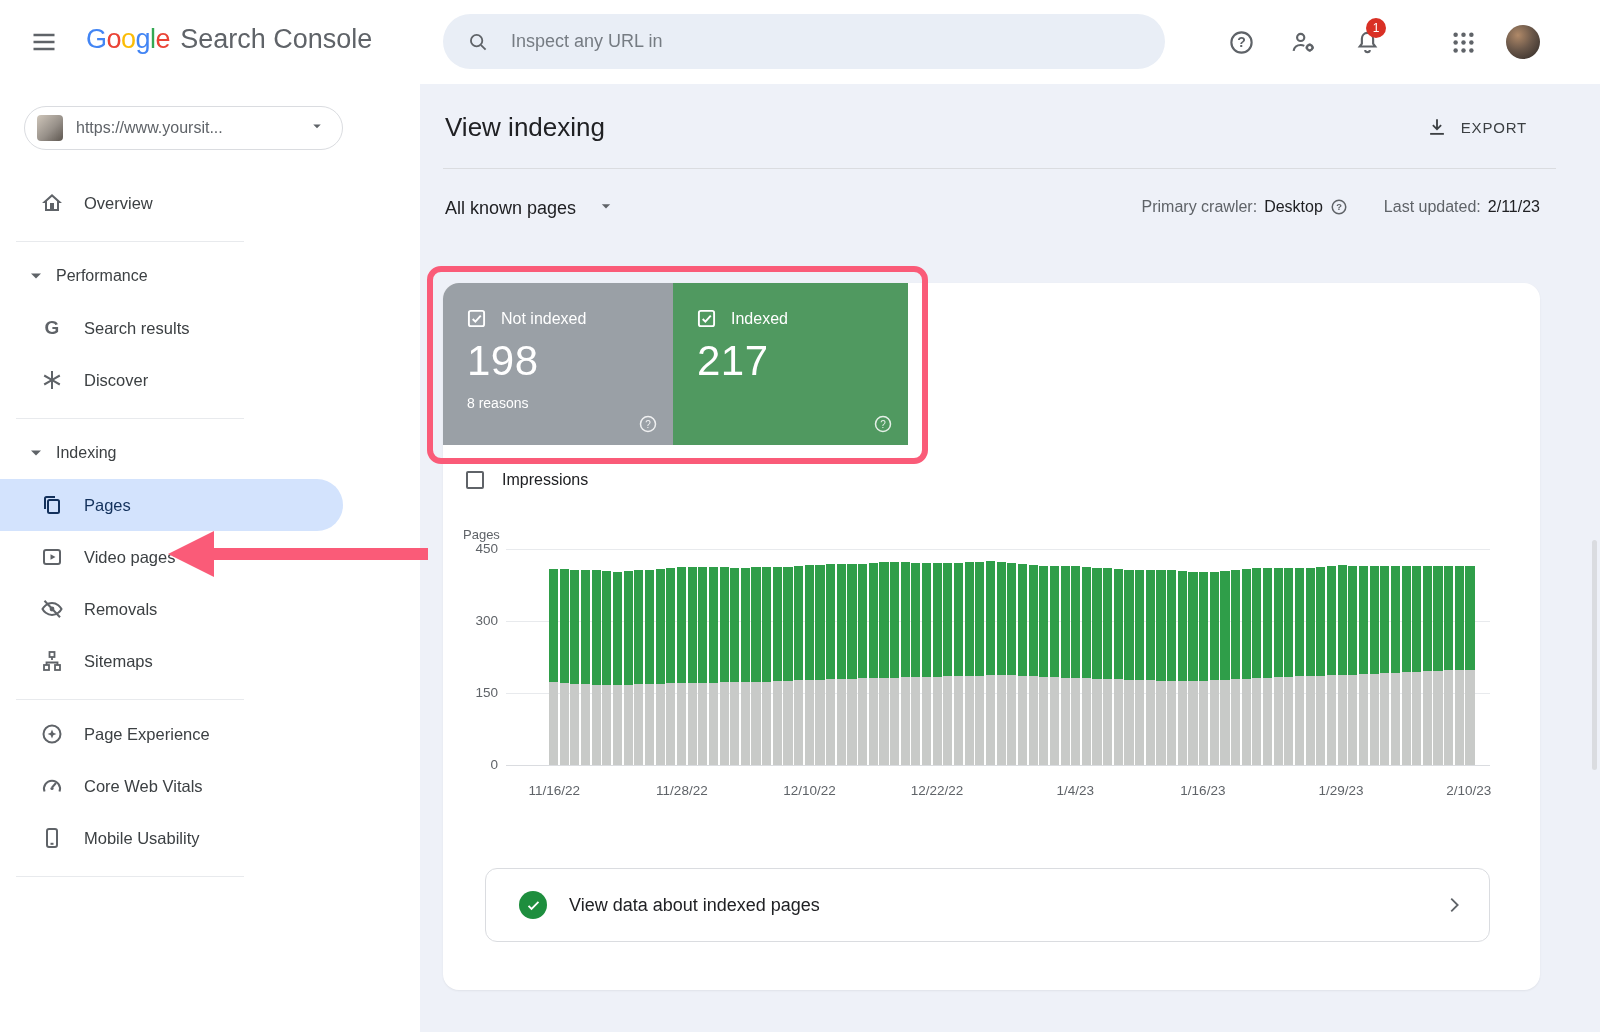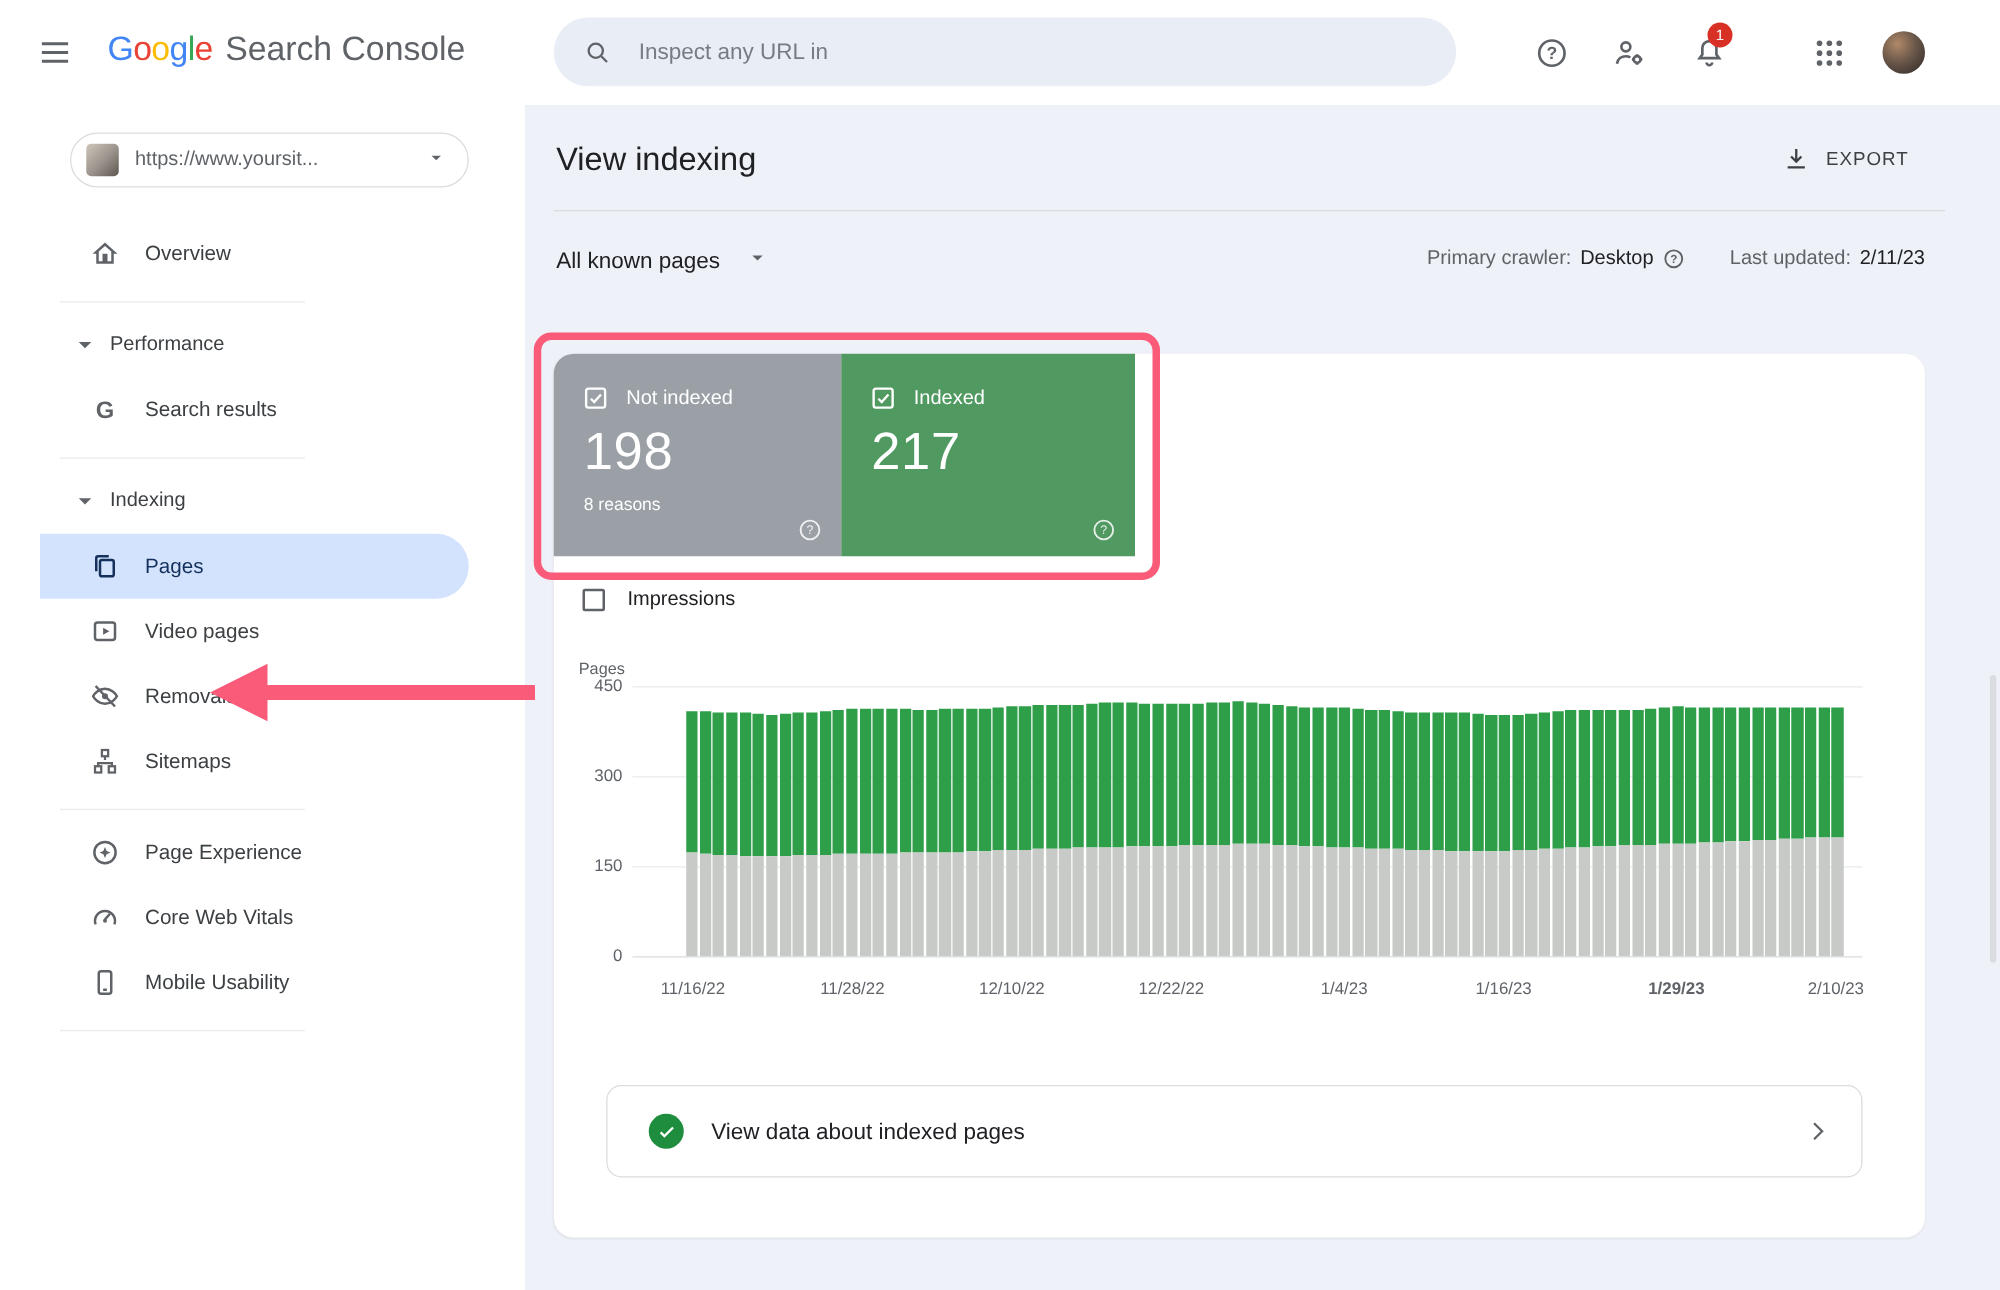--- a/index.html
+++ b/index.html
@@ -15,21 +15,21 @@
   .searchbar{position:absolute;left:443px;top:14px;width:722px;height:55px;border-radius:28px;
     background:var(--searchbar-bg);display:flex;align-items:center;padding:0 24px;gap:22px;cursor:text;}
   .searchbar .ph{font-size:18px;color:#767c83;}
   .tb-ic{position:absolute;top:29px;width:27px;height:27px;color:#5f6368;cursor:pointer;}
   .badge{position:absolute;left:1366px;top:18px;min-width:20px;height:20px;border-radius:10px;background:var(--badge-red);
     color:#fff;font-size:12px;display:flex;align-items:center;justify-content:center;z-index:11;cursor:pointer;}
   .avatar{position:absolute;left:1506px;top:25px;width:34px;height:34px;border-radius:50%;cursor:pointer;
     background:radial-gradient(circle at 35% 30%, #b08968 0%, #6b584a 45%, #2b2624 100%);}
 
   
-  .sidebar{position:absolute;left:0;top:84px;width:336px;bottom:0;background:#fff;z-index:5;padding-left:32px;}
+  .sidebar{position:absolute;left:0;top:84px;width:336px;bottom:0;background:#fff;z-index:5;}
   .property{margin:22px 0 0 24px;width:319px;height:44px;border:1px solid #dadce0;border-radius:22px;
     display:flex;align-items:center;padding:0 16px 0 12px;gap:13px;cursor:pointer;}
   .property .fav{width:26px;height:26px;border-radius:4px;flex:0 0 auto;
     background:linear-gradient(135deg,#cfc6ba 0%,#98918a 55%,#5d564f 100%);}
   .property .plabel{font-size:16px;color:#5f6368;flex:1;white-space:nowrap;overflow:hidden;}
   .property .chev{color:#5f6368;flex:0 0 auto;}
   .nav{margin-top:27px;}
   .nav-item{height:52px;display:flex;align-items:center;padding-left:40px;gap:20px;font-size:16.5px;color:#3c4043;cursor:pointer;}
   .nav-item .nav-icon{width:24px;height:24px;color:#5f6368;flex:0 0 auto;}
   .nav-item.active{background:var(--active-item-bg);width:343px;border-radius:0 26px 26px 0;font-weight:500;color:#13315c;}
@@ -177,20 +177,26 @@
             <path d="M1 3.5l5 5 5-5z"></path>
           </svg>
         </span>
         <span>Performance</span>
       </div>
       <div class="nav-item">
         <span class="nav-icon"><svg viewBox="0 0 24 24" width="24" height="24">
             <text x="12" y="18" text-anchor="middle" font-size="19" font-weight="bold" fill="currentColor" font-family="Liberation Sans,sans-serif">G</text>
           </svg></span>
         <span class="nav-label">Search results</span>
+      </div>
+      <div class="nav-item">
+        <span class="nav-icon"><svg viewBox="0 0 24 24" width="24" height="24" fill="currentColor">
+            <path d="M11 3h2v7.3l6.3-3.7 1 1.8L14 12l6.3 3.6-1 1.8L13 13.7V21h-2v-7.3l-6.3 3.7-1-1.8L10 12 3.7 8.4l1-1.8L11 10.3z"></path>
+          </svg></span>
+        <span class="nav-label">Discover</span>
       </div>
       <div class="nav-divider"></div>
       <div class="nav-section">
         <span class="tri">
           <svg viewBox="0 0 12 12" width="12" height="12" fill="currentColor">
             <path d="M1 3.5l5 5 5-5z"></path>
           </svg>
         </span>
         <span>Indexing</span>
       </div>
@@ -694,21 +700,21 @@
           <div class="seg-ni" style="height: 95px;"></div>
         </div>
       </div>
     <div class="xlabels" id="xlabels">
         <div class="xlab" style="left: 0.574713%;">11/16/22</div>
         <div class="xlab" style="left: 14.3678%;">11/28/22</div>
         <div class="xlab" style="left: 28.1609%;">12/10/22</div>
         <div class="xlab" style="left: 41.954%;">12/22/22</div>
         <div class="xlab" style="left: 56.8966%;">1/4/23</div>
         <div class="xlab" style="left: 70.6897%;">1/16/23</div>
-        <div class="xlab" style="left: 85.6322%; font-weight: bold;">1/29/23</div>
+        <div class="xlab" style="left: 85.6322%;">1/29/23</div>
         <div class="xlab" style="left: 99.4253%;">2/10/23</div>
       </div>
 
     <div class="footer-row">
       <span class="fr-check">
         <svg viewBox="0 0 24 24" width="17" height="17">
             <path d="M5 12.5l4.2 4.2L19 7" stroke="#fff" stroke-width="2.6" fill="none"></path>
           </svg>
       </span>
       <span class="fr-label">View data about indexed pages</span>

